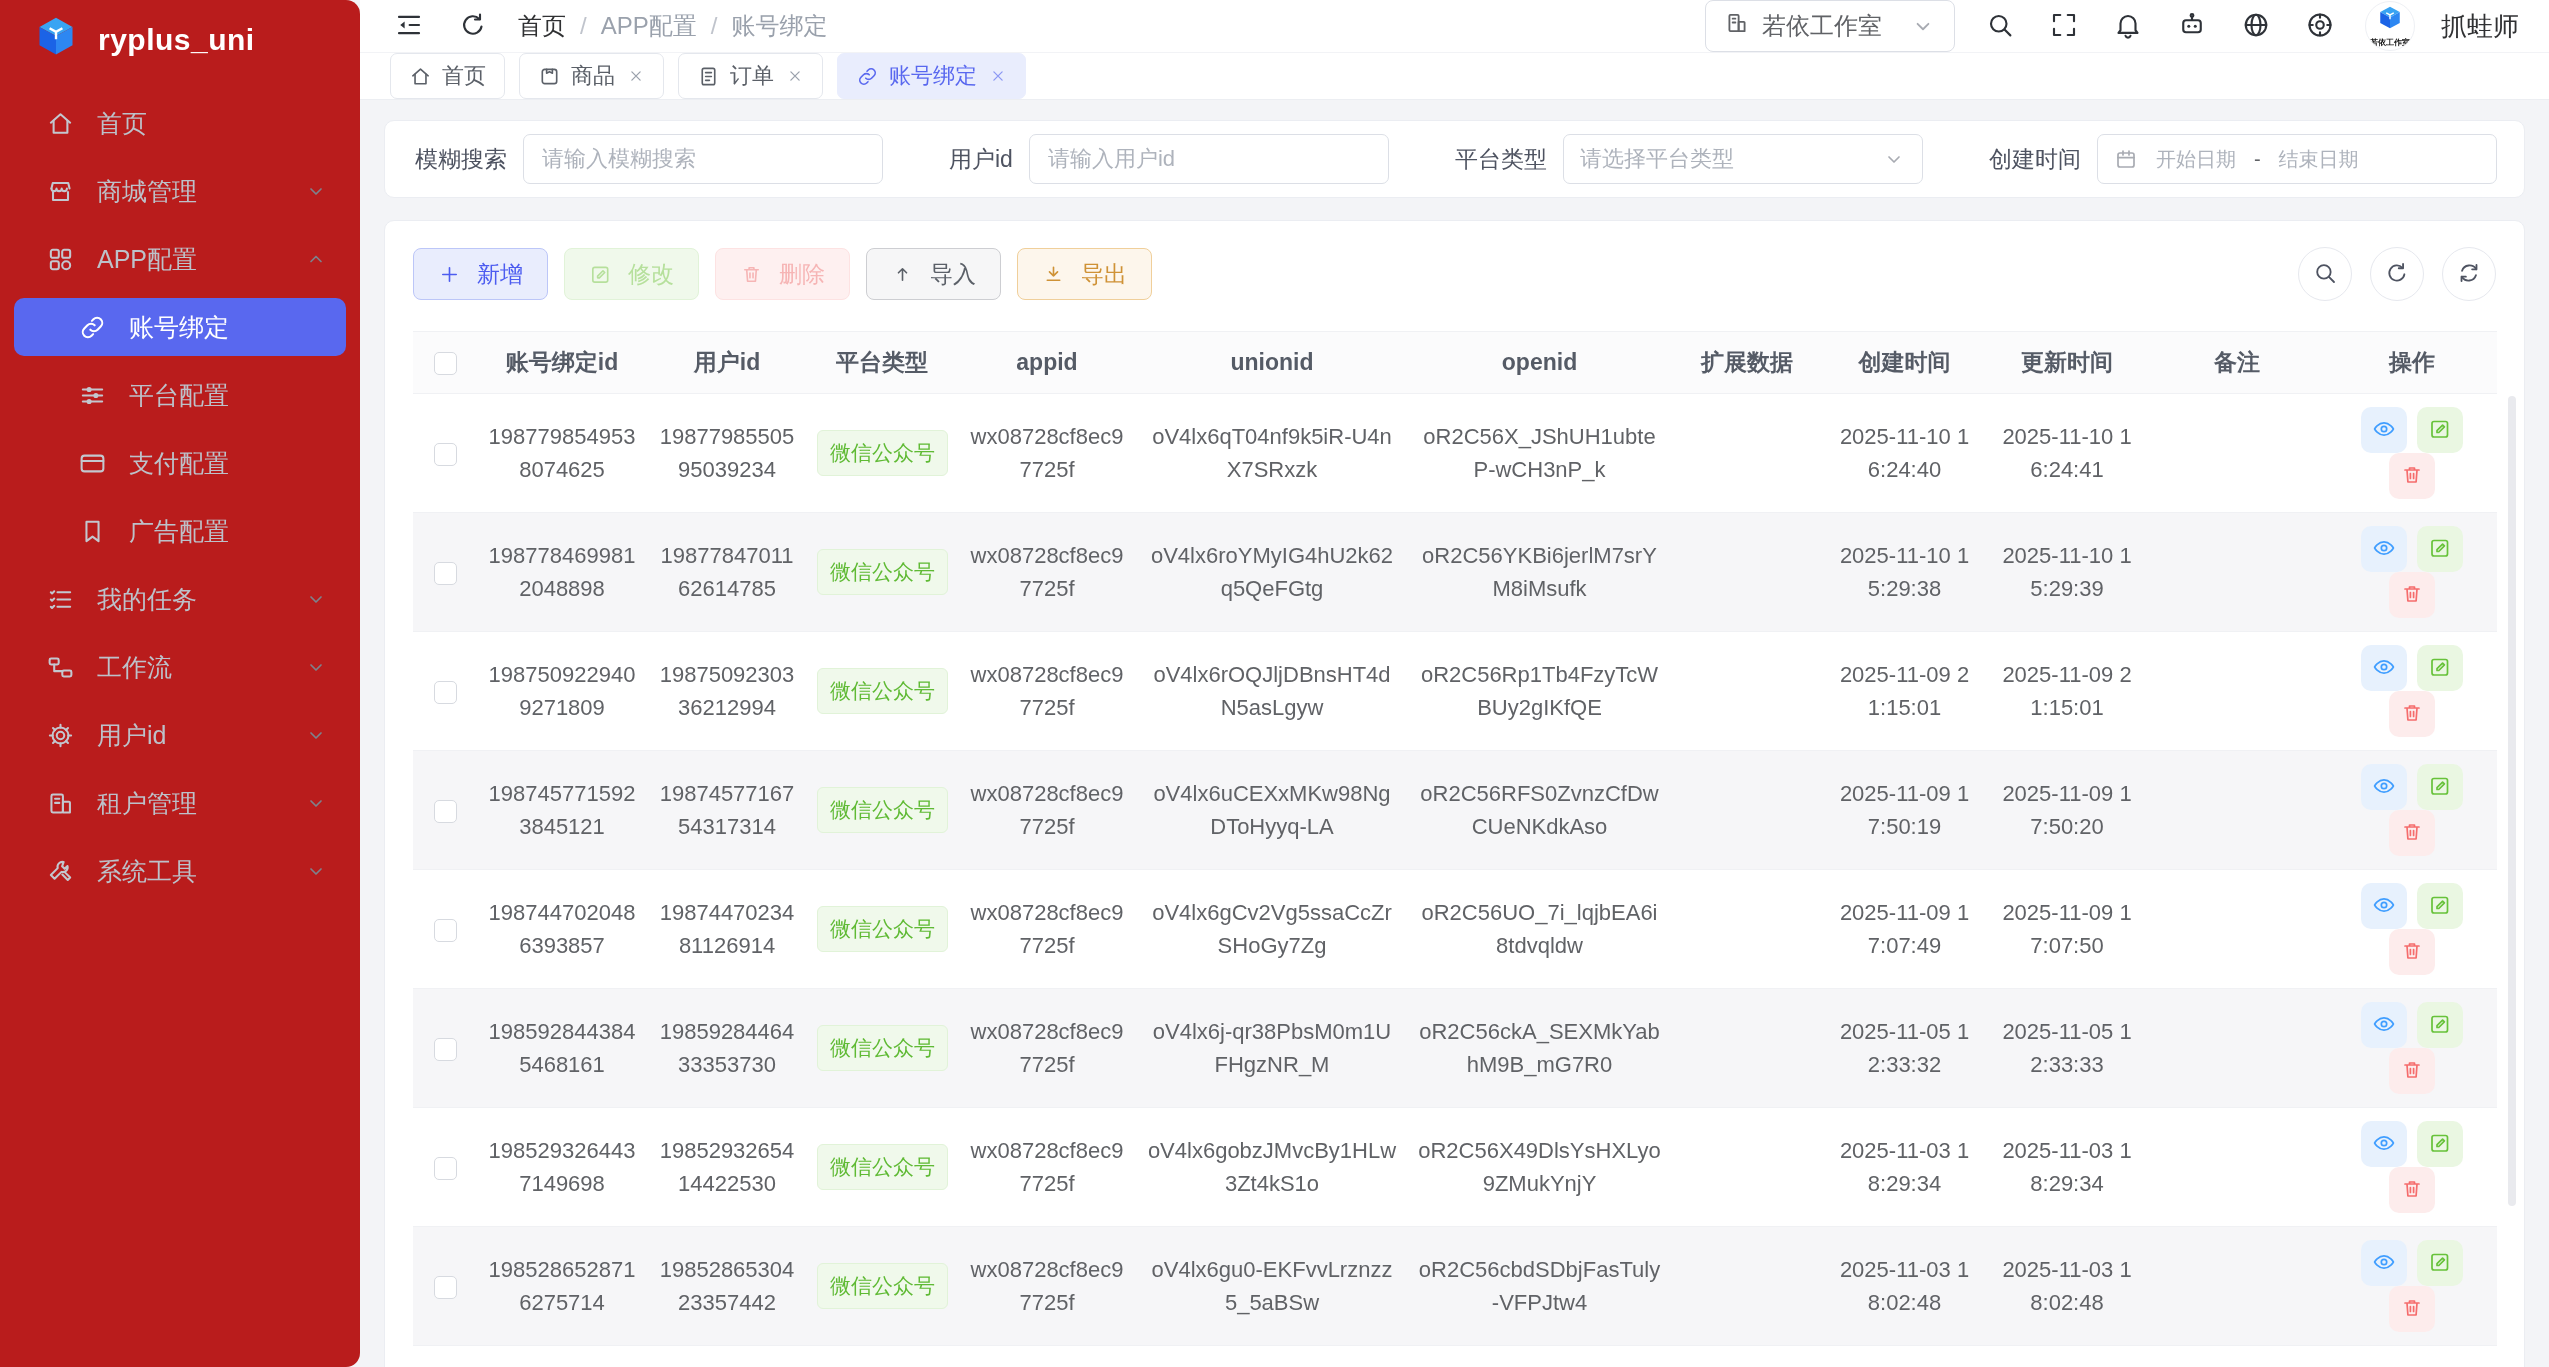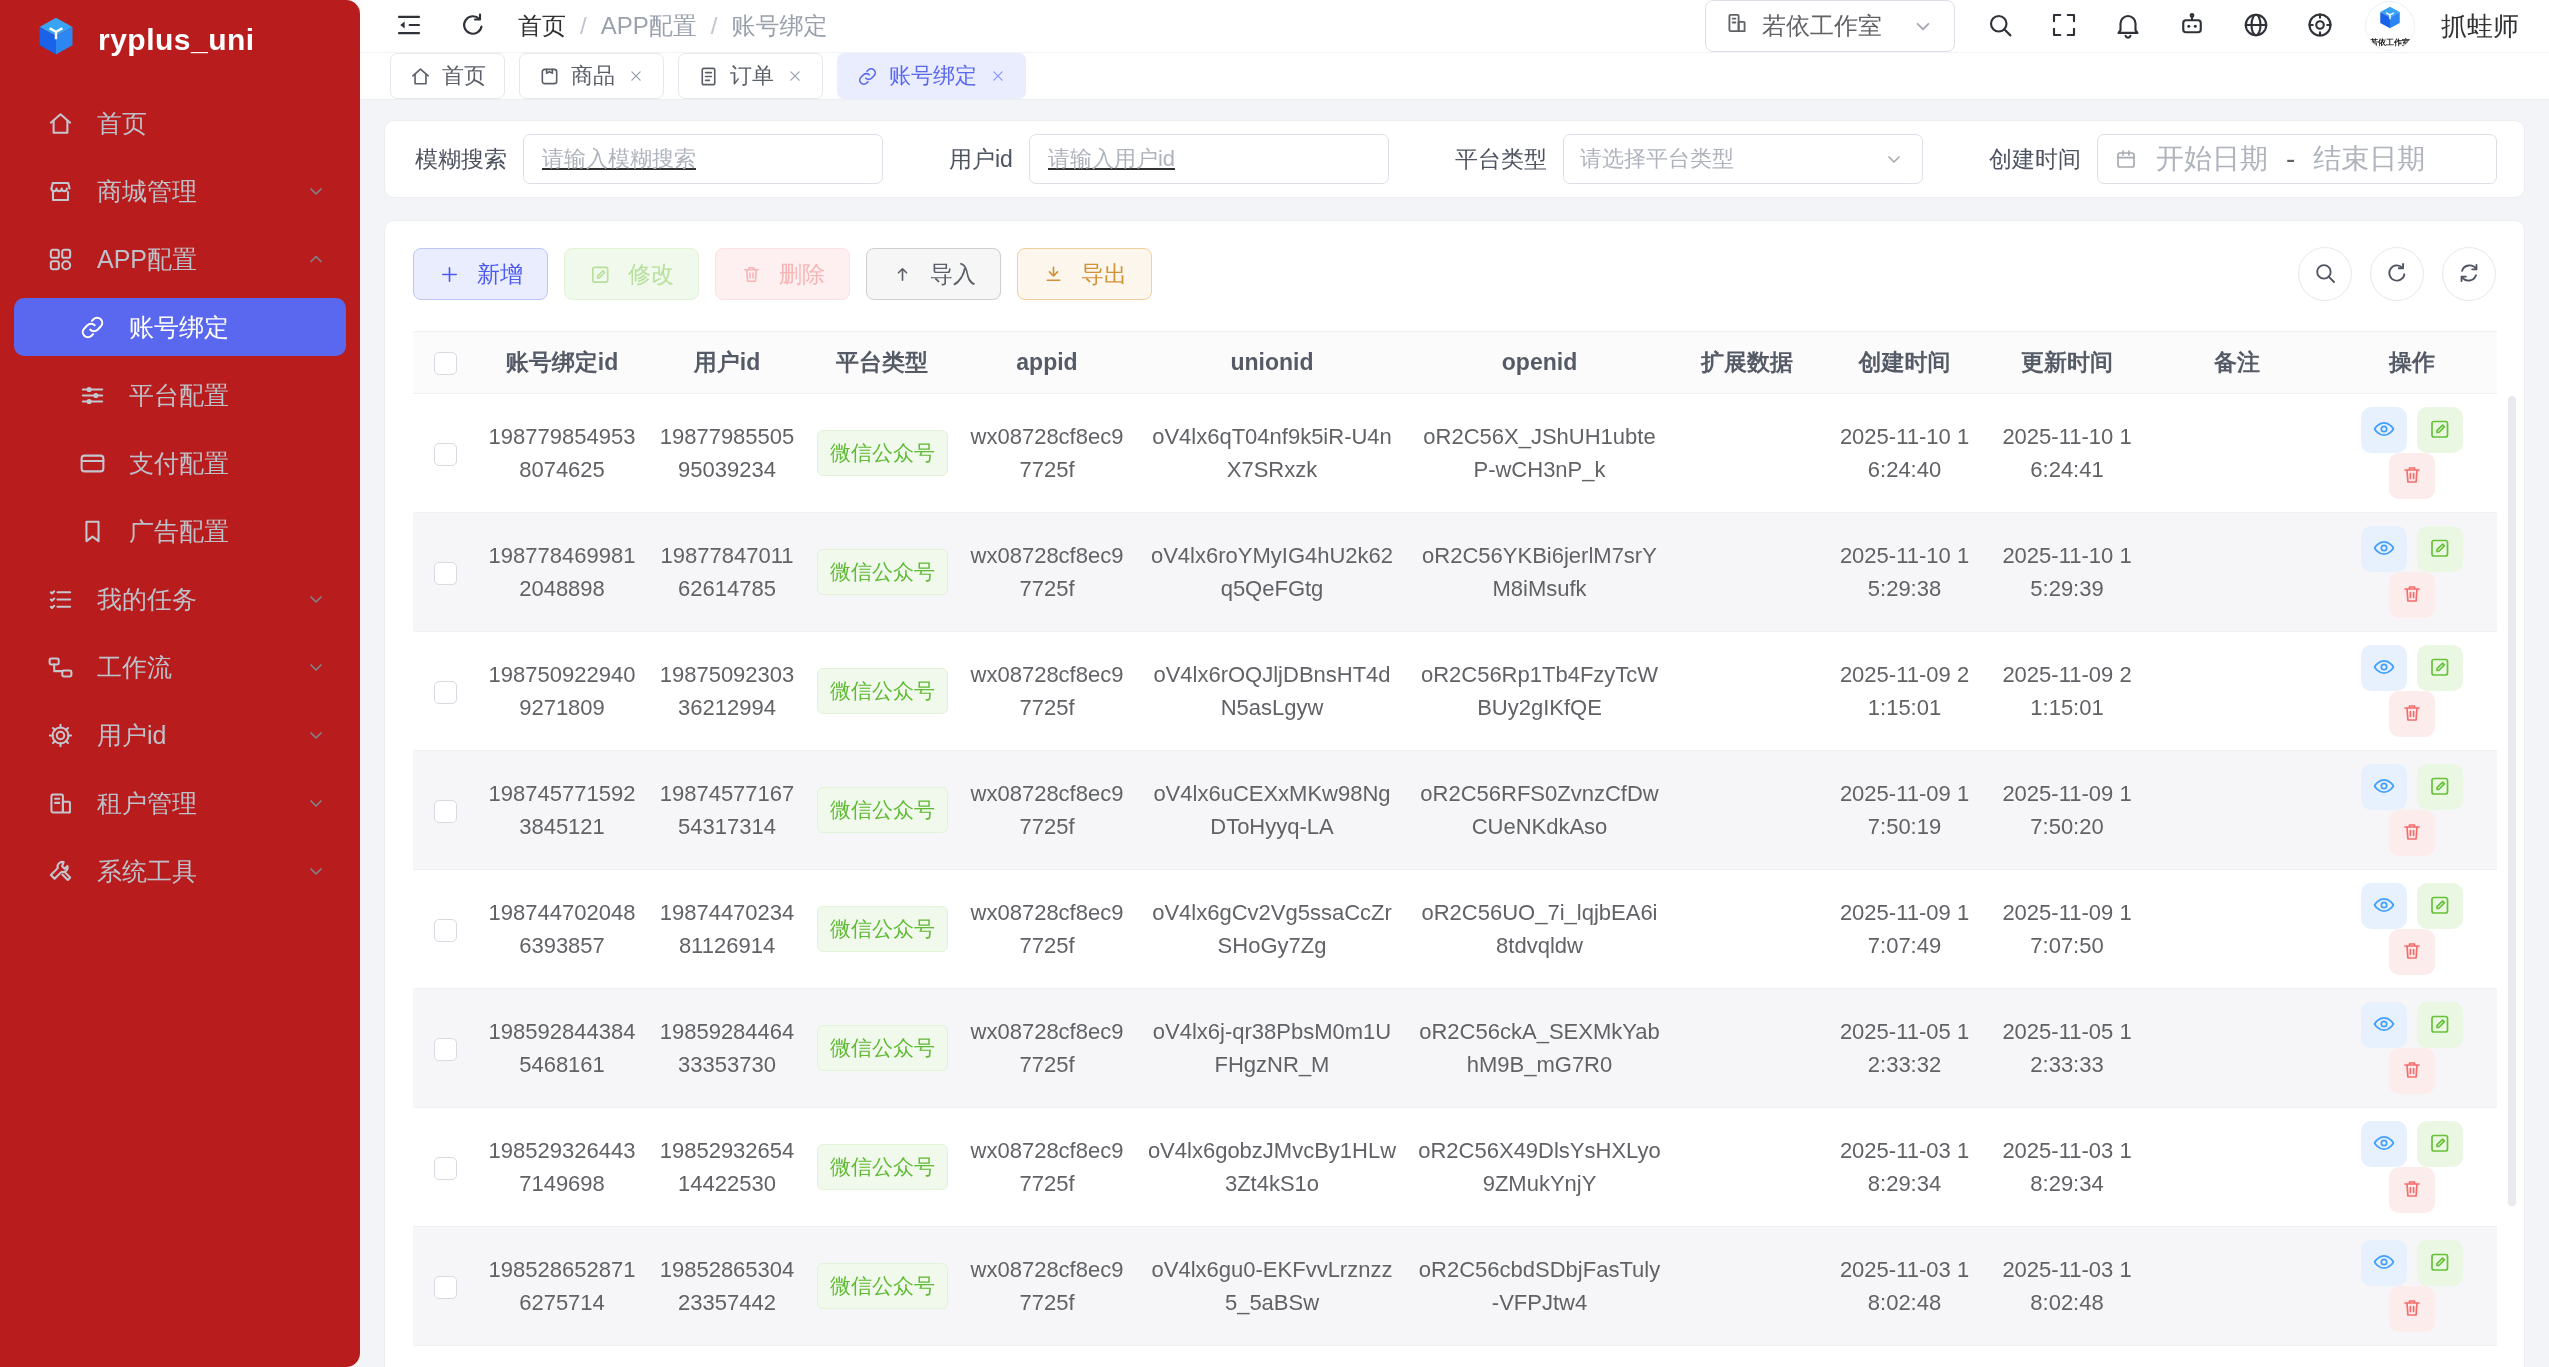--- a/index.html
+++ b/index.html
@@ -77,33 +77,32 @@
   
   .content { flex: 1; padding: 20px 24px 0 24px; display: flex; flex-direction: column; gap: 22px; }
   .card { background: #fff; border: 1px solid #ebedf2; border-radius: 10px; }
   .filter-card { height: 78px; display: flex; padding: 0 30px; gap: 66px; }
   .filter-group { display: flex; align-items: center; gap: 16px; }
   .filter-label { color: #4e5361; font-size: 23px; white-space: nowrap; }
   .f-input {
     width: 360px; height: 50px; border: 1px solid #dcdfe6; border-radius: 7px;
     padding: 0 18px; font-size: 22px; color: #303133; outline: none;
     font-family: "Liberation Sans", sans-serif;
-    text-decoration: underline;
   }
   .f-input::placeholder { color: #aeb3bc; }
   .f-select {
     width: 360px; height: 50px; border: 1px solid #dcdfe6; border-radius: 7px;
     display: flex; align-items: center; padding: 16px 16px; color: #aeb3bc; font-size: 22px;
     cursor: pointer; background: #fff;
   }
   .f-select .chevron { margin-left: auto; color: #a8abb2; display: flex; }
   .f-select svg { width: 24px; height: 24px; }
   .date-range {
     width: 400px; height: 50px; border: 1px solid #dcdfe6; border-radius: 7px;
-    display: flex; align-items: center; gap: 18px; padding: 0 16px; font-size: 28px;
+    display: flex; align-items: center; gap: 18px; padding: 0 16px; font-size: 20px;
     color: #aeb3bc; cursor: pointer; background: #fff;
   }
   .date-range .icon { display: flex; color: #a8abb2; }
   .date-range svg { width: 24px; height: 24px; }
   .date-sep { color: #606266; }
   
   .table-card { flex: 1; padding: 26px 28px 0 28px; position: relative; display: flex; flex-direction: column; }
   .toolbar { display: flex; align-items: center; gap: 16px; margin-bottom: 30px; }
   .btn {
     height: 52px; border-radius: 8px; padding: 0 24px; font-size: 23px;

